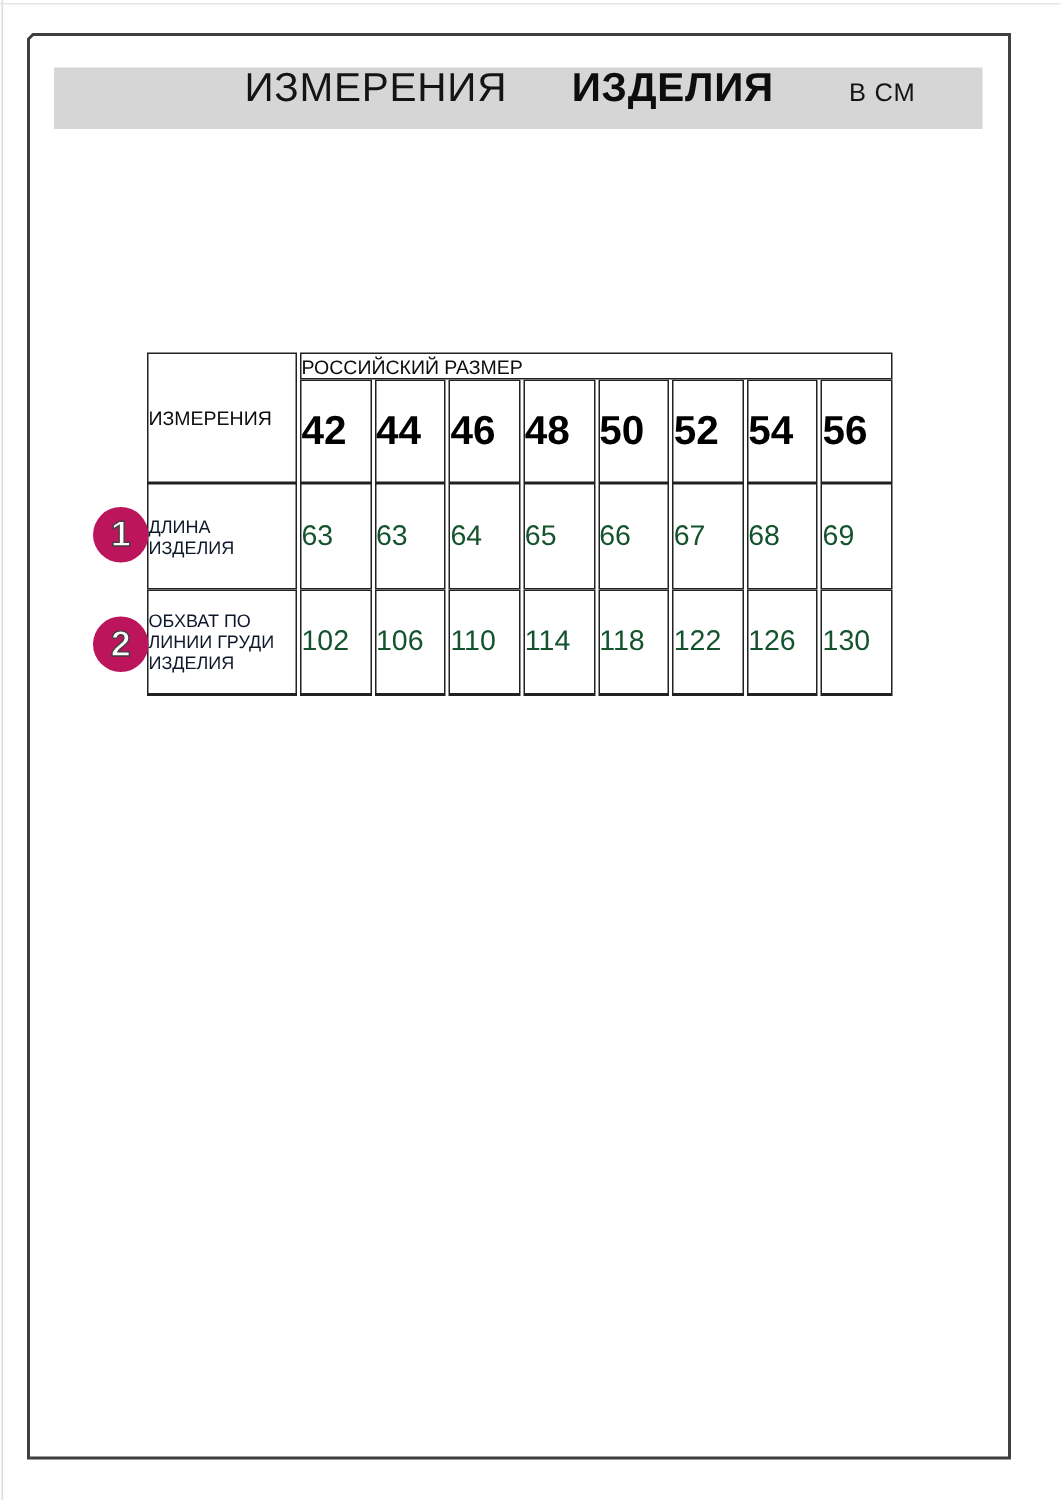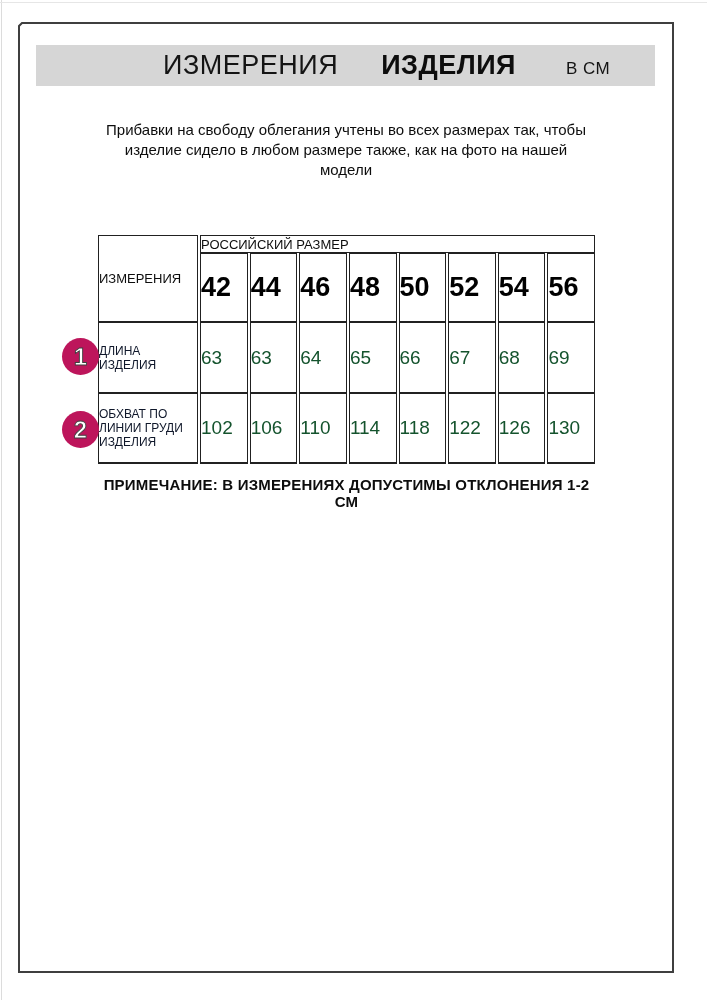--- a/index.html
+++ b/index.html
@@ -6,21 +6,21 @@
   body{width:707px;height:1000px;font-family:"Liberation Sans",sans-serif;color:#111;position:relative;overflow:hidden;}
   .canvas{position:absolute;left:0;top:0;width:707px;height:1000px;background:#fff;}
 
   
   .edge-left{position:absolute;left:1px;top:0;width:1px;height:1000px;background:#dcdcdc;}
   .edge-top{position:absolute;left:0;top:2px;width:707px;height:1px;background:#e6e6e6;}
 
   .frame-svg{position:absolute;left:0;top:0;width:707px;height:1000px;pointer-events:none;}
 
   .banner{position:absolute;left:36px;top:45px;width:619px;height:41px;background:#d6d6d6;}
-  .banner-inner{position:absolute;left:127px;top:0;height:41px;line-height:41px;white-space:nowrap;}
+  .banner-inner{position:absolute;left:127px;top:0;height:41px;line-height:26px;white-space:nowrap;}
   .banner-title{font-size:27px;font-weight:400;color:#141414;letter-spacing:0.5px;}
   .banner-title-bold{font-size:27px;font-weight:700;color:#0d0d0d;margin-left:43px;letter-spacing:0.5px;}
   .banner-units{font-size:17px;font-weight:400;color:#141414;margin-left:50px;letter-spacing:0.5px;}
 
   .product-code{position:absolute;left:18px;top:97px;width:656px;text-align:center;
                 font-size:19px;color:#0d0d0d;}
   .description{position:absolute;left:73px;top:120px;width:546px;text-align:center;
                font-size:15px;line-height:20px;color:#0d0d0d;white-space:pre-line;}
 
   table.size-table{position:absolute;left:96px;top:235px;width:501px;
@@ -58,23 +58,20 @@
     <path d="M 22 23 L 673 23 L 673 972 L 19 972 L 19 26 Z" fill="none" stroke="#3f3f3f" stroke-width="2"></path>
   </svg>
 
   <div class="banner">
     <div class="banner-inner">
       <span class="banner-title">ИЗМЕРЕНИЯ</span><span class="banner-title-bold">ИЗДЕЛИЯ</span><span class="banner-units">В СМ</span>
     </div>
   </div>
 
 
-  <div class="description">Прибавки на свободу облегания учтены во всех размерах так, чтобы
-изделие сидело в любом размере также, как на фото на нашей
-модели</div>
 
   <table class="size-table">
     <colgroup>
       <col class="c-label">
       <col span="8" class="c-size">
     </colgroup>
     <tbody>
       <tr>
         <td class="corner" rowspan="2">ИЗМЕРЕНИЯ</td>
         <td class="group" colspan="8">РОССИЙСКИЙ РАЗМЕР</td>
@@ -113,15 +110,14 @@
         <td class="val">122</td>
         <td class="val">126</td>
         <td class="val">130</td>
       </tr>
     </tbody>
   </table>
 
   <div class="marker marker-1" id="marker1" style="background: rgb(189, 21, 91);">1</div>
   <div class="marker marker-2" id="marker2" style="background: rgb(189, 21, 91);">2</div>
 
-  <div class="note">ПРИМЕЧАНИЕ: В ИЗМЕРЕНИЯХ ДОПУСТИМЫ ОТКЛОНЕНИЯ 1-2 СМ</div>
 
 </div>
 
 </body></html>

